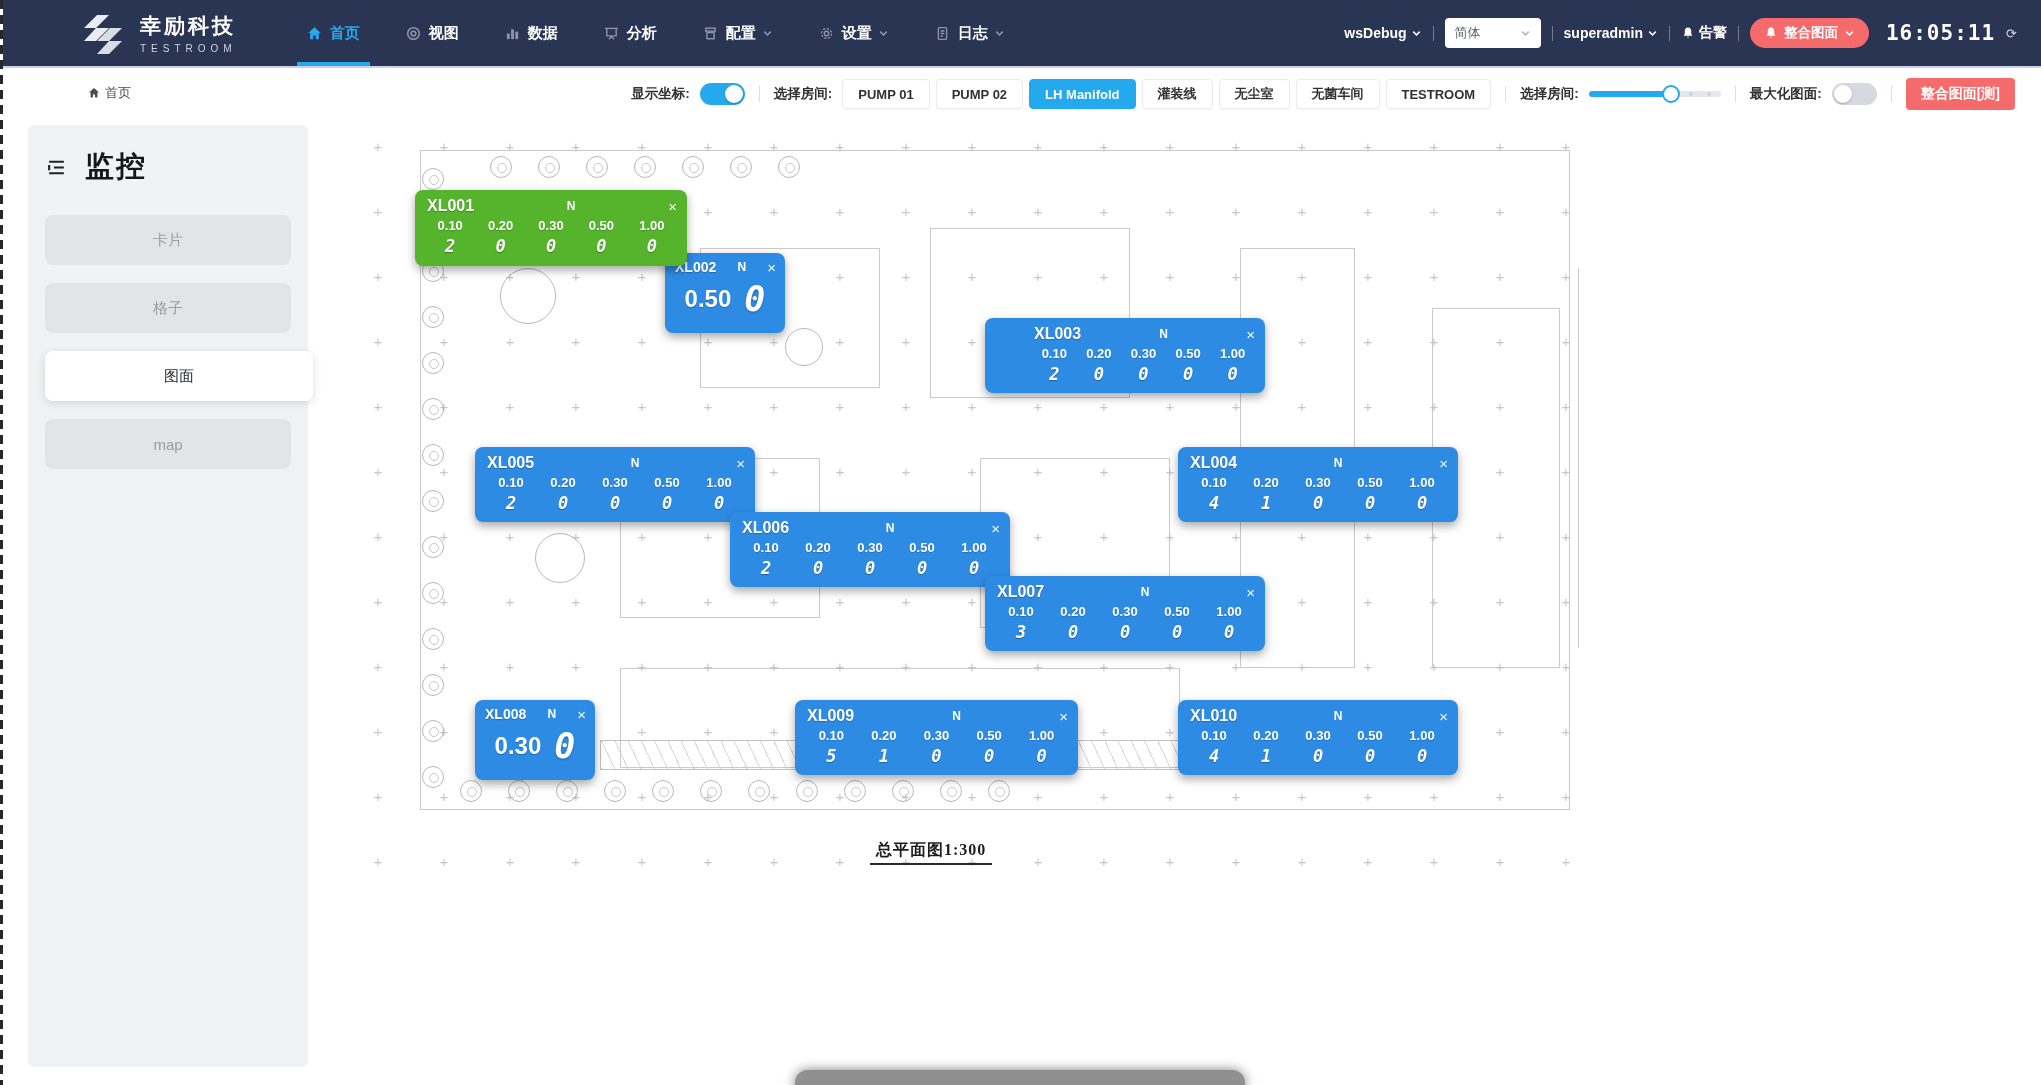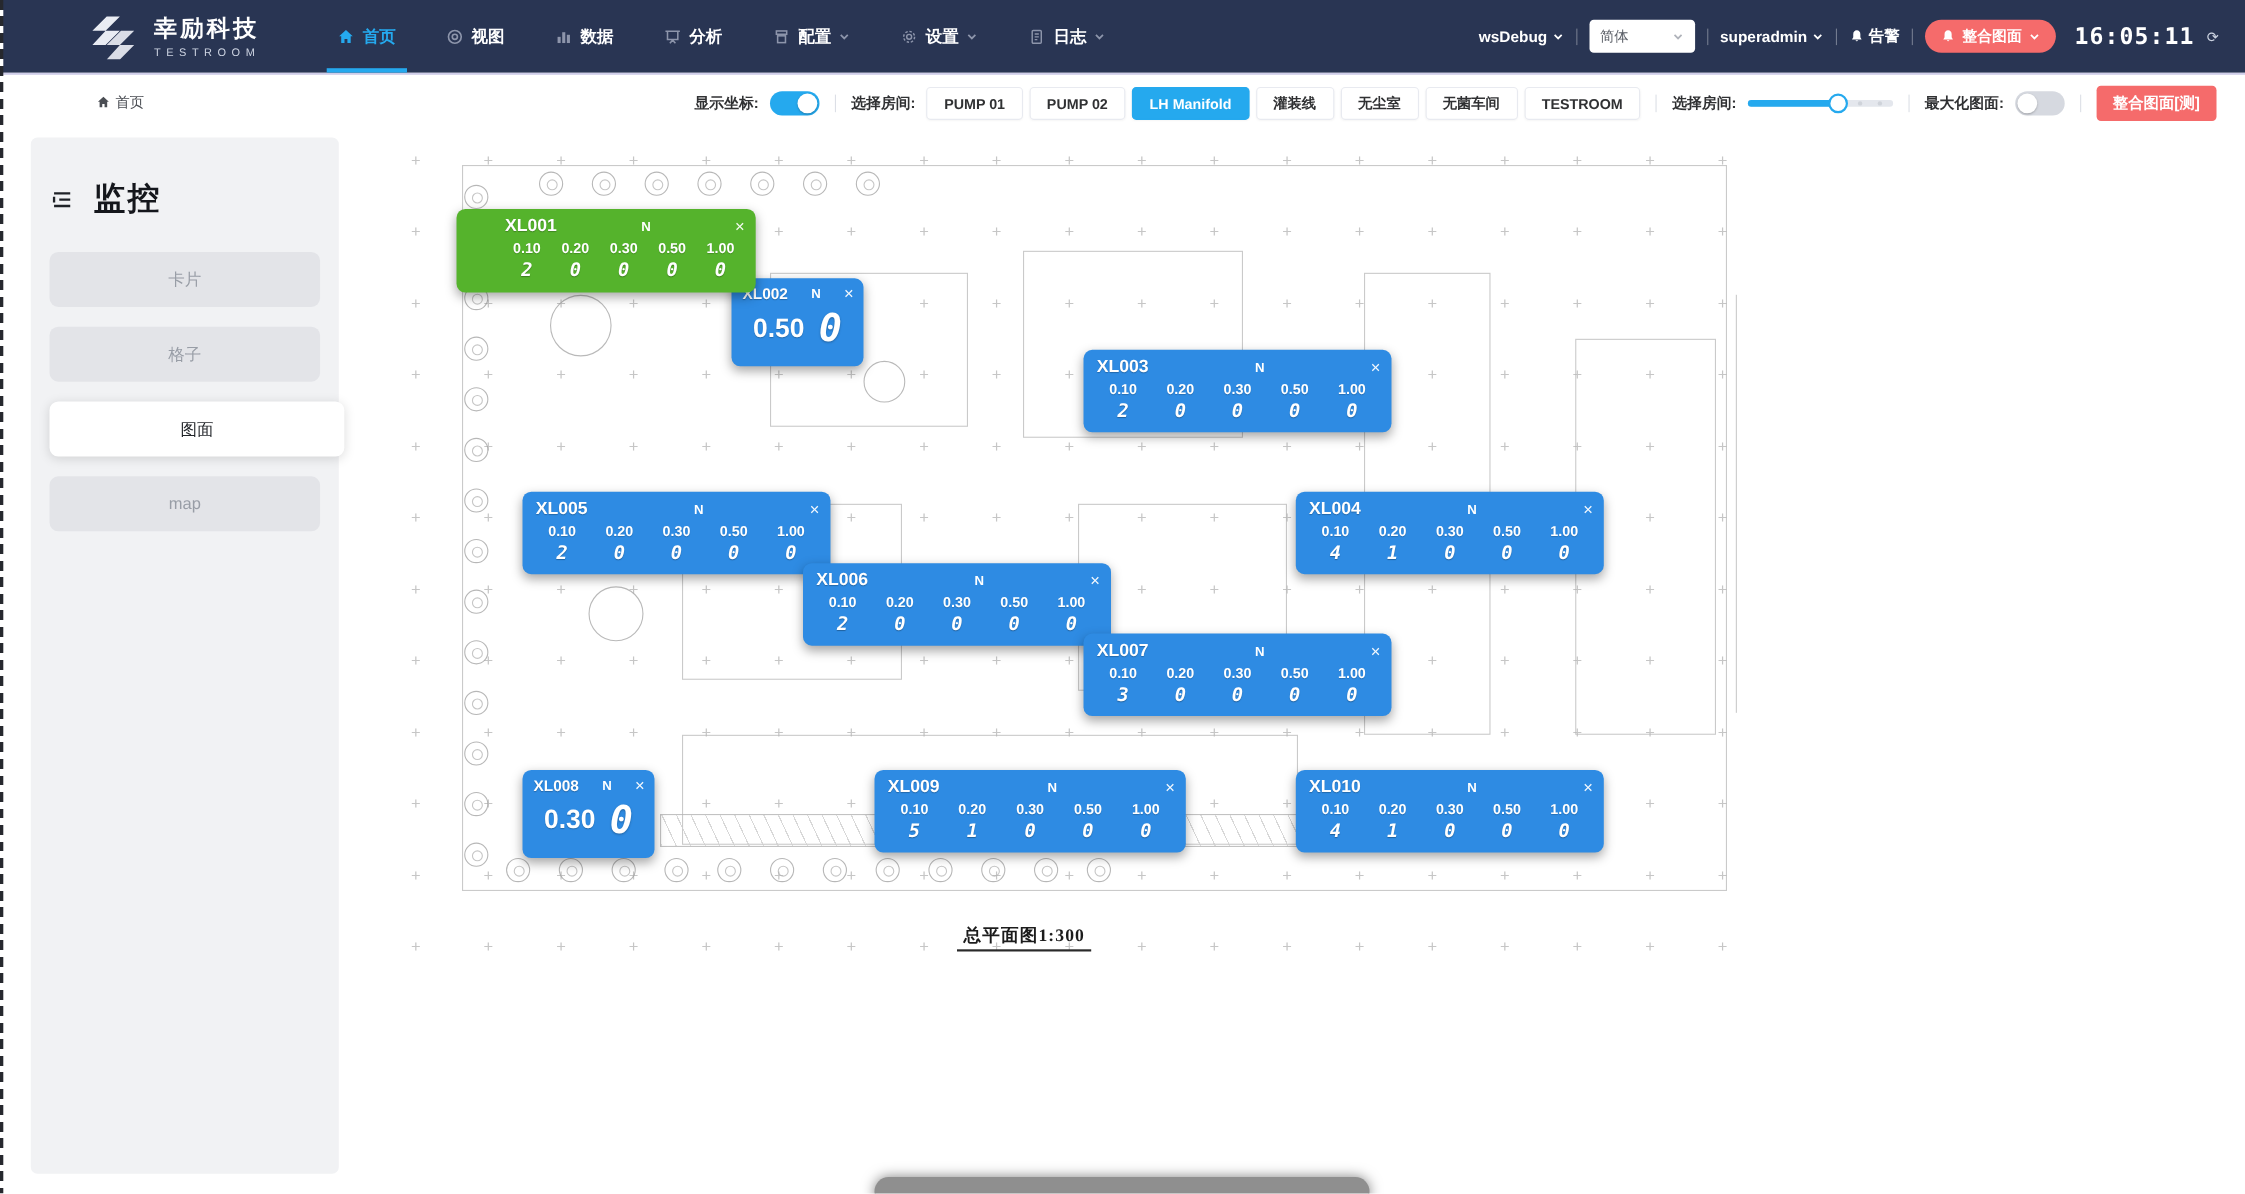--- a/index.html
+++ b/index.html
@@ -69,21 +69,21 @@
   .slider .stop { position:absolute; top:7px; width:4px; height:4px; border-radius:50%; background:#cfd3da; }
   .slider .thumb { position:absolute; left:calc(62% - 9px); top:0; width:18px; height:18px;
               border-radius:50%; background:#fff; border:2px solid var(--accent,#2d9cea); }
   .danger-btn { height:32px; padding:0 15px; border:none; border-radius:4px;
               background:var(--danger,#f56b6b); color:#fff; font-size:14px; font-weight:bold;
               font-family:"Liberation Sans",sans-serif; cursor:pointer; }
 
   
   .sidebar { position:absolute; left:28px; top:125px; width:280px; height:942px;
               background:#f1f2f4; border-radius:6px; z-index:20; }
-  .sidebar-head { display:flex; align-items:center; gap:18px; padding:36px 0 0 18px; }
+  .sidebar-head { display:flex; align-items:center; gap:18px; padding:22px 0 0 18px; }
   .sidebar-head .collapse { color:#1f2227; cursor:pointer; display:flex; }
   .sidebar-title { font-size:29px; font-weight:bold; color:#15171c; letter-spacing:2px; }
   .side-items { display:flex; flex-direction:column; gap:18px; margin-top:28px; padding:0 17px; }
   .side-item { height:50px; border-radius:8px; background:#e3e4e8; color:#989da6;
               font-size:15px; display:flex; align-items:center; justify-content:center;
               cursor:pointer; flex:none; }
   .side-item.active { background:#fff; color:#1f2227; width:268px;
               box-shadow:0 2px 10px rgba(0,0,0,.13); position:relative; z-index:2; }
 
   
@@ -100,21 +100,21 @@
   .hatch { position:absolute; border:1px solid #b4b4b4; opacity:.8;
               background:repeating-linear-gradient(65deg, #cfcfcf 0 1px, transparent 1px 12px); }
   .plan-caption { position:absolute; left:500px; top:712px; font-family:"Liberation Serif", serif;
               font-size:16px; font-weight:bold; color:#1c1c1c; letter-spacing:1px;
               border-bottom:2px solid #2a2a2a; padding:0 6px 2px; }
 
   
   .card { position:absolute; border-radius:8px; color:#fff;
               box-shadow:0 4px 10px rgba(0,0,0,.35); }
   .card.blue  { background:var(--card-blue,#2e8be3); }
-  .card.green { background:var(--card-green,#55b32c);padding-left:32px; }
+  .card.green { background:var(--card-green,#55b32c); }
   .card-head { display:flex; align-items:center; padding:7px 10px 0 12px; }
   .card-title { font-size:16px; font-weight:bold; text-shadow:0 1px 1px rgba(0,0,0,.25); }
   .card-n { flex:1; text-align:center; font-size:12px; font-weight:bold; }
   .card-close { font-size:15px; line-height:1; cursor:pointer; opacity:.95; }
   .card-row { display:flex; padding:3px 10px 0 10px; }
   .card-row span { flex:1; text-align:center; }
   .ticks span { font-size:13px; font-weight:bold; text-shadow:0 1px 1px rgba(0,0,0,.2); }
   .vals span { font-family:"DejaVu Sans Mono", monospace; font-style:italic; font-size:17px;
               font-weight:bold; text-shadow:0 1px 1px rgba(0,0,0,.3); }
   .card.single .card-head { padding:6px 9px 0 10px; }
@@ -649,21 +649,21 @@
           <div class="card-head">
             <span class="card-title">XL002</span>
             <span class="card-n">N</span>
             <span class="card-close">×</span>
           </div>
           <div class="single-body">
             <span class="single-metric">0.50</span>
             <span class="single-zero">0</span>
           </div>
         </div>
-        <div class="card blue " style="left: 615px; top: 190px; width: 280px; height: 75px; z-index: 12;">
+        <div class="card blue " style="left: 615px; top: 190px; width: 280px; height: 75px; z-index: 12; padding-left: 37px;">
           <div class="card-head">
             <span class="card-title">XL003</span>
             <span class="card-n">N</span>
             <span class="card-close">×</span>
           </div>
           <div class="card-row ticks">
             <span>0.10</span>
             <span>0.20</span>
             <span>0.30</span>
             <span>0.50</span>

